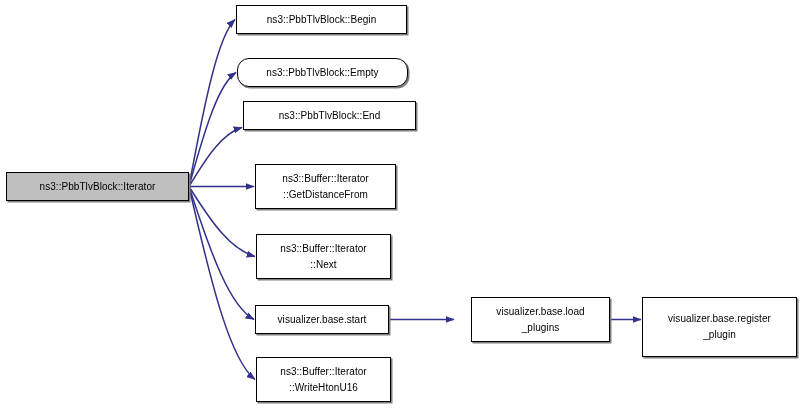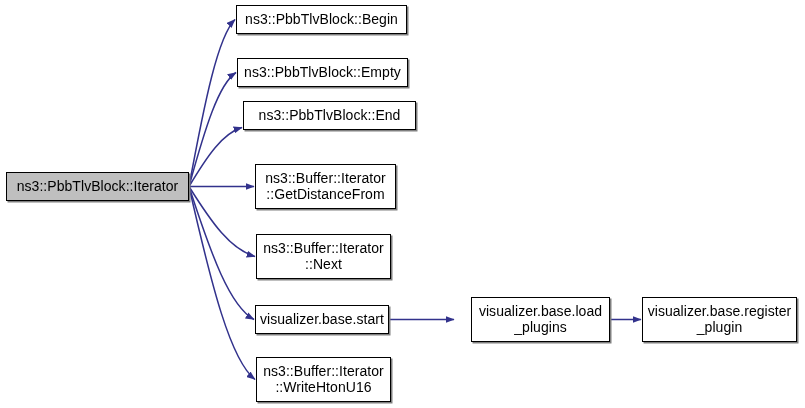--- a/index.html
+++ b/index.html
@@ -27,21 +27,21 @@
     position: absolute;
     box-sizing: border-box;
     display: flex;
     align-items: center;
     justify-content: center;
     text-align: center;
     background: #ffffff;
     border: 1px solid #000000;
     box-shadow: 1.5px 1.5px 0 0 #808080;
     color: #000000;
-    font-size: 14px;
+    font-size: 10px;
     line-height: 15.6px;
     letter-spacing: 0.05px;
     white-space: pre-line;
     z-index: 2;
   }
   .node.root {
     background: #bfbfbf;
   }
   .node .label {
     display: block;
@@ -69,28 +69,28 @@
         <path d="M189,186.5 C211.44,255.66 229.92000000000002,306.2 254,319.5" marker-end="url(#arrowhead)"></path>
         <path d="M189,186.5 C211.78,286.86 230.54,360.2 255,379.5" marker-end="url(#arrowhead)"></path>
         <path d="M389,319.5 L454,319.5" marker-end="url(#arrowhead)"></path>
         <path d="M594,319.5 L641,319.5" marker-end="url(#arrowhead)"></path>
       </g>
   </svg>
 
   <div id="nodes-group">
       <div class="node root" style="left: 6px; top: 172px; width: 183px; height: 29px;"><span class="label">ns3::PbbTlvBlock::Iterator</span></div>
       <div class="node" style="left: 236px; top: 5px; width: 171px; height: 29px;"><span class="label">ns3::PbbTlvBlock::Begin</span></div>
-      <div class="node" style="left: 237px; top: 58px; width: 171px; height: 29px;"><span class="label">ns3::PbbTlvBlock::Empty</span></div>
+      <div class="node" style="left: 237px; top: 58px; width: 171px; height: 29px; border-radius: 12px;"><span class="label">ns3::PbbTlvBlock::Empty</span></div>
       <div class="node" style="left: 243px; top: 101px; width: 173px; height: 29px; justify-content: center;"><span class="label">ns3::PbbTlvBlock::End</span></div>
       <div class="node" style="left: 255px; top: 164px; width: 141px; height: 45px;"><span class="label">ns3::Buffer::Iterator
 ::GetDistanceFrom</span></div>
       <div class="node" style="left: 256px; top: 234px; width: 135px; height: 45px;"><span class="label">ns3::Buffer::Iterator
 ::Next</span></div>
       <div class="node" style="left: 255px; top: 305px; width: 134px; height: 29px;"><span class="label">visualizer.base.start</span></div>
       <div class="node" style="left: 256px; top: 357px; width: 135px; height: 45px;"><span class="label">ns3::Buffer::Iterator
 ::WriteHtonU16</span></div>
       <div class="node" style="left: 455px; top: 297px; width: 139px; height: 45px; margin-left: 16px;"><span class="label">visualizer.base.load
 _plugins</span></div>
-      <div class="node" style="left: 642px; top: 297px; width: 155px; height: 45px;"><span class="label">visualizer.base.register
+      <div class="node" style="left: 642px; top: 297px; width: 155px; height: 60px;"><span class="label">visualizer.base.register
 _plugin</span></div>
     </div>
 
 </div>
 
 </body></html>

